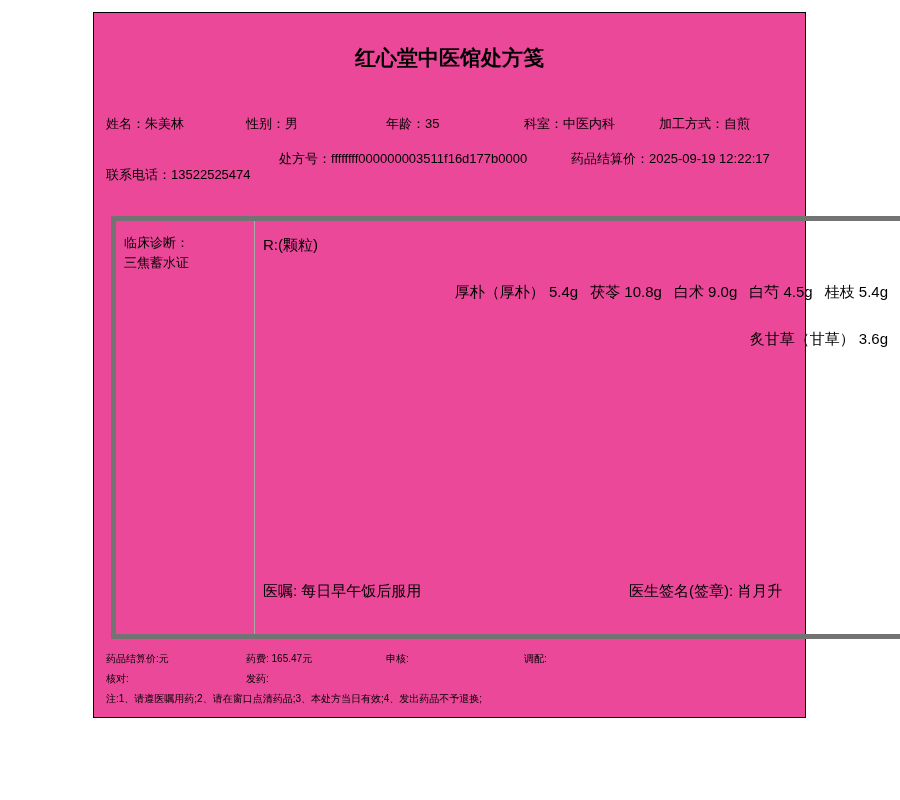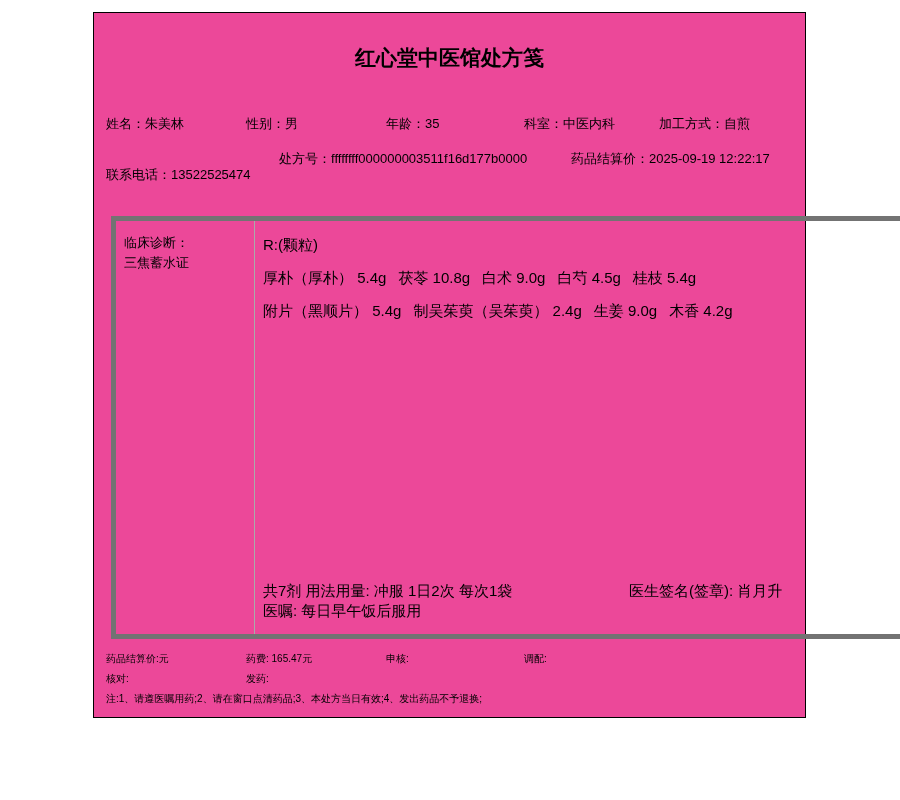--- a/index.html
+++ b/index.html
@@ -22,21 +22,21 @@
   .rx-box {
     position: absolute; left: 17px; top: 203px; width: 794px; height: 423px;
     border: 5px solid #737373; display: flex;
   }
   .diag-cell {
     width: 139px; border-right: 1px solid #aaa; padding: 12px 8px;
     font-size: 13px; line-height: 20px;
   }
   .rx-cell { flex: 1; position: relative; font-size: 15px; }
   .rx-header { margin: 14px 0 0 8px; line-height: 20px; }
-  .herb-line { margin: 13px 0 0 8px; line-height: 20px; white-space: nowrap; }
+  .herb-line { margin: 27px 0 0 8px; line-height: 20px; white-space: nowrap; text-align: right; }
   .herb { margin-right: 12px; }
   .usage-block { position: absolute; left: 8px; top: 360px; line-height: 20px; white-space: nowrap; }
   .doctor-sig { position: absolute; left: 374px; top: 360px; line-height: 20px; white-space: nowrap; }
   .footer { position: absolute; left: 12px; top: 636px; right: 8px; font-size: 10px; line-height: 20px; }
   .footer-row { white-space: nowrap; }
   .note-row { white-space: nowrap; }
   .lbl { white-space: pre; }
   .val { white-space: pre; }
 </style>
 </head>
@@ -53,24 +53,23 @@
   <div class="info-row row2">
     <span class="cell w173"><span class="lbl">联系电话：</span><span class="val">13522525474</span></span><span class="cell w292"><span class="lbl">处方号：</span><span class="val">ffffffff000000003511f16d177b0000</span></span><span class="cell"><span class="lbl">药品结算价：</span><span class="val">2025-09-19 12:22:17</span></span>
   </div>
 
   <div class="rx-box">
     <div class="diag-cell"><span class="lbl">临床诊断：</span><span class="val">三焦蓄水证</span></div>
     <div class="rx-cell">
       <div class="rx-header">R:(颗粒)</div>
       <div>
           <div class="herb-line"><span class="herb">厚朴（厚朴） 5.4g</span><span class="herb">茯苓 10.8g</span><span class="herb">白术 9.0g</span><span class="herb">白芍 4.5g</span><span class="herb">桂枝 5.4g</span></div>
-          <div class="herb-line"><span class="herb">附片（黑顺片） 5.4g</span><span class="herb">制吴茱萸（吴茱萸） 2.4g</span><span class="herb">生姜 9.0g</span><span class="herb">木香 4.2g</span></div>
+          <div class="herb-line"><span class="herb">炙甘草（甘草） 3.6g</span></div>
         </div>
       <div class="usage-block">
-        <div><span class="val">共7剂</span> <span class="lbl">用法用量:</span> <span class="val">冲服 1日2次 每次1袋</span></div>
         <div><span class="lbl">医嘱:</span> <span class="val">每日早午饭后服用</span></div>
       </div>
       <div class="doctor-sig"><span class="lbl">医生签名(签章):</span> <span class="val">肖月升</span></div>
     </div>
   </div>
 
   <div class="footer">
     <div class="footer-row">
       <span class="cell w140"><span class="lbl">药品结算价:</span><span class="val">元</span></span><span class="cell w140"><span class="lbl">药费:</span> <span class="val">165.47元</span></span><span class="cell w138"><span class="lbl">申核:</span><span class="val"></span></span><span class="cell"><span class="lbl">调配:</span><span class="val"></span></span>
     </div>

